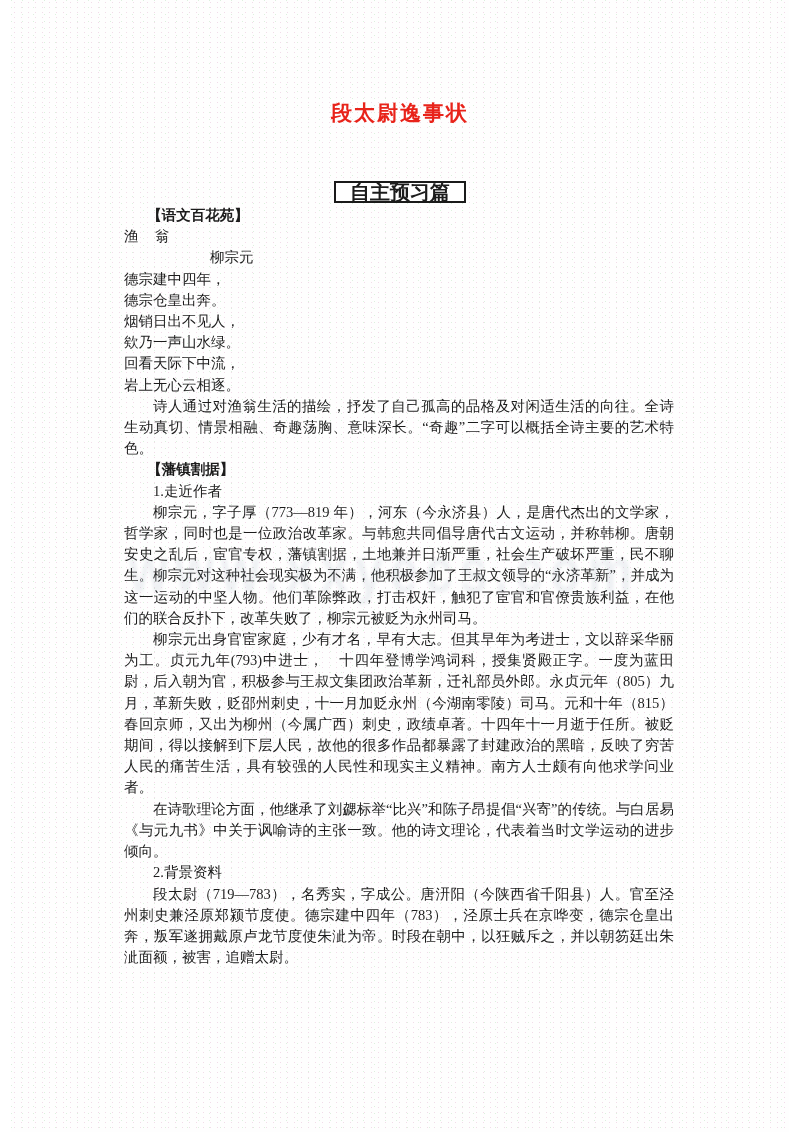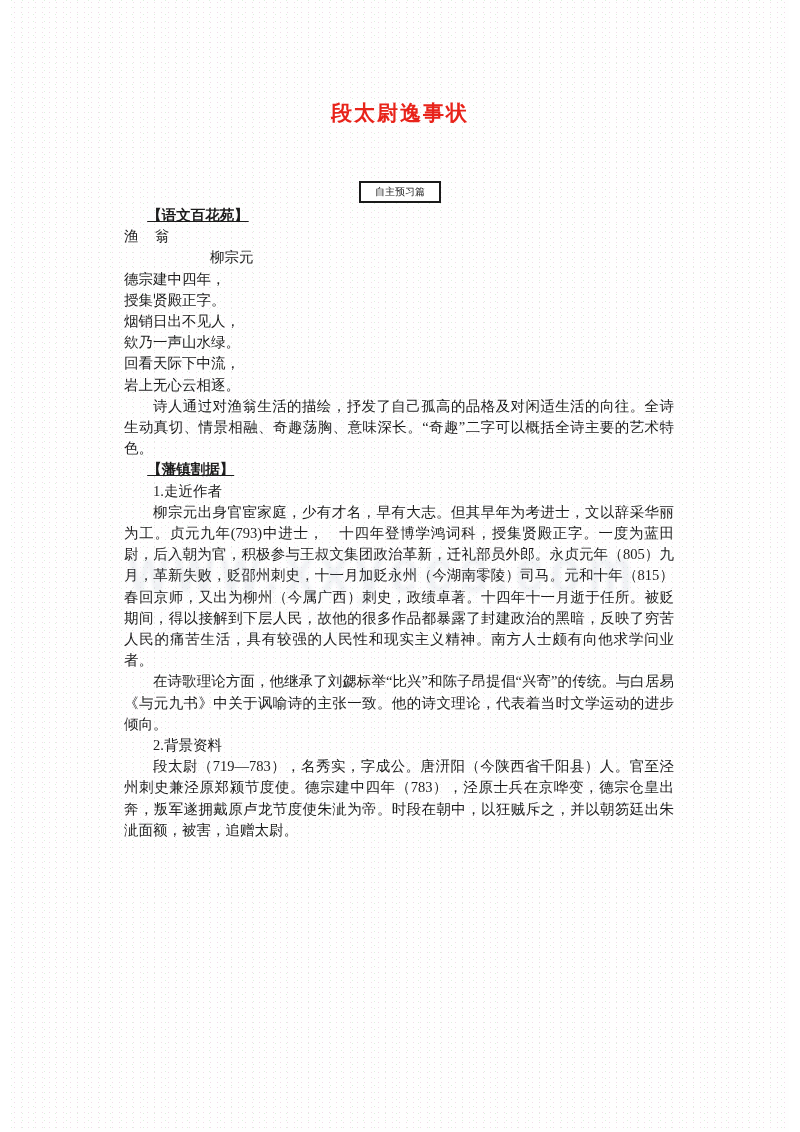--- a/index.html
+++ b/index.html
@@ -31,35 +31,34 @@
   }
   .badge-row{
     margin-top:55px;
     text-align:center;
     height:22px;
   }
   .badge{
     display:inline-block;
     border:2px solid #1a1a1a;
     padding:0 14px;
-    font-size:10px;
+    font-size:20px;
     line-height:18px;
-    font-weight:normal;
+    font-weight:bold;
     background:#fff;
   }
   .flow{
     margin:2px 115px 0 113px; 
     font-size:14.5px;
     line-height:21.2px;
     text-align:justify;
   }
   .bracket-label{
     font-weight:bold;
     text-indent:1.6em;
-    text-decoration:underline;
   }
   .heading{
     text-indent:2em;
   }
   .para{
     margin:0;
     text-indent:2em;
     word-break:break-all;
     text-align:justify;
   }
@@ -98,32 +97,33 @@
   </div>
 
   <div class="flow">
 
     <div class="bracket-label">【语文百花苑】</div>
 
     <div class="poem">
       <div class="poem-title">渔　翁</div>
       <div class="poem-author">柳宗元</div>
       <div class="poem-line">德宗建中四年，</div>
-      <div class="poem-line">授集贤殿正字。</div>
+      <div class="poem-line">德宗仓皇出奔。</div>
       <div class="poem-line">烟销日出不见人，</div>
       <div class="poem-line">欸乃一声山水绿。</div>
       <div class="poem-line">回看天际下中流，</div>
       <div class="poem-line">岩上无心云相逐。</div>
     </div>
 
     <p class="para">诗人通过对渔翁生活的描绘，抒发了自己孤高的品格及对闲适生活的向往。全诗生动真切、情景相融、奇趣荡胸、意味深长。“奇趣”二字可以概括全诗主要的艺术特色。</p>
 
     <div class="bracket-label">【藩镇割据】</div>
 
     <div class="heading">1.走近作者</div>
+    <p class="para">柳宗元，字子厚（773—819 年），河东（今永济县）人，是唐代杰出的文学家，哲学家，同时也是一位政治改革家。与韩愈共同倡导唐代古文运动，并称韩柳。唐朝安史之乱后，宦官专权，藩镇割据，土地兼并日渐严重，社会生产破坏严重，民不聊生。柳宗元对这种社会现实极为不满，他积极参加了王叔文领导的“永济革新”，并成为这一运动的中坚人物。他们革除弊政，打击权奸，触犯了宦官和官僚贵族利益，在他们的联合反扑下，改革失败了，柳宗元被贬为永州司马。</p>
     <p class="para">柳宗元出身官宦家庭，少有才名，早有大志。但其早年为考进士，文以辞采华丽为工。贞元九年(793)中进士，　十四年登博学鸿词科，授集贤殿正字。一度为蓝田尉，后入朝为官，积极参与王叔文集团政治革新，迁礼部员外郎。永贞元年（805）九月，革新失败，贬邵州刺史，十一月加贬永州（今湖南零陵）司马。元和十年（815）春回京师，又出为柳州（今属广西）刺史，政绩卓著。十四年十一月逝于任所。被贬期间，得以接解到下层人民，故他的很多作品都暴露了封建政治的黑暗，反映了穷苦人民的痛苦生活，具有较强的人民性和现实主义精神。南方人士颇有向他求学问业者。</p>
     <p class="para">在诗歌理论方面，他继承了刘勰标举“比兴”和陈子昂提倡“兴寄”的传统。与白居易《与元九书》中关于讽喻诗的主张一致。他的诗文理论，代表着当时文学运动的进步倾向。</p>
 
     <div class="heading">2.背景资料</div>
     <p class="para">段太尉（719—783），名秀实，字成公。唐汧阳（今陕西省千阳县）人。官至泾州刺史兼泾原郑颍节度使。德宗建中四年（783），泾原士兵在京哗变，德宗仓皇出奔，叛军遂拥戴原卢龙节度使朱泚为帝。时段在朝中，以狂贼斥之，并以朝笏廷出朱泚面额，被害，追赠太尉。</p>
 
   </div>
 
 </div>
 

